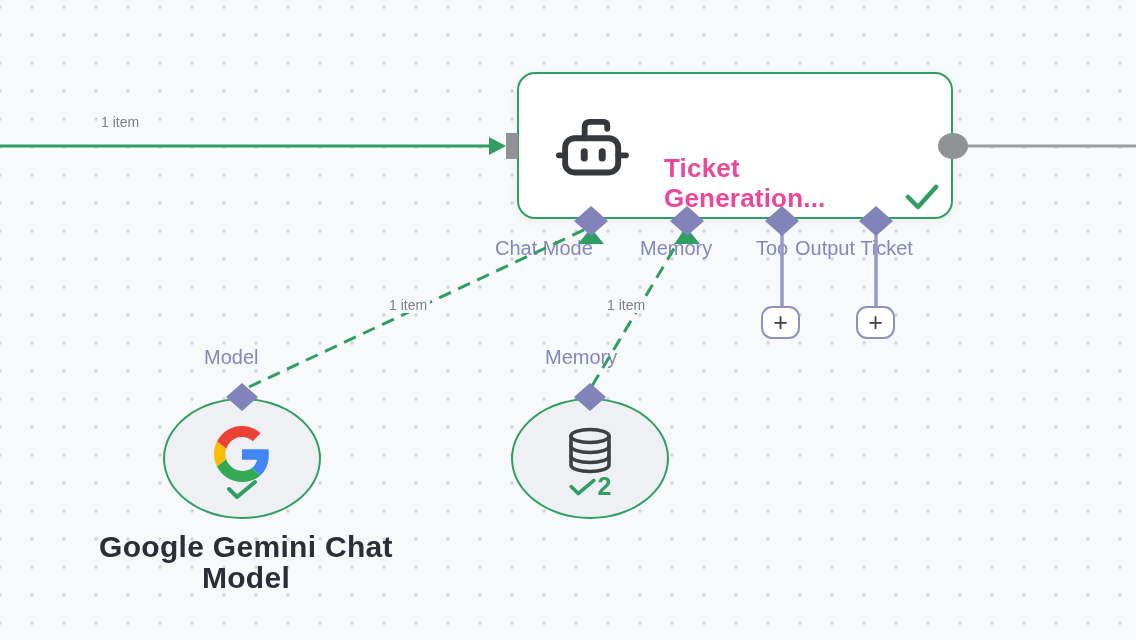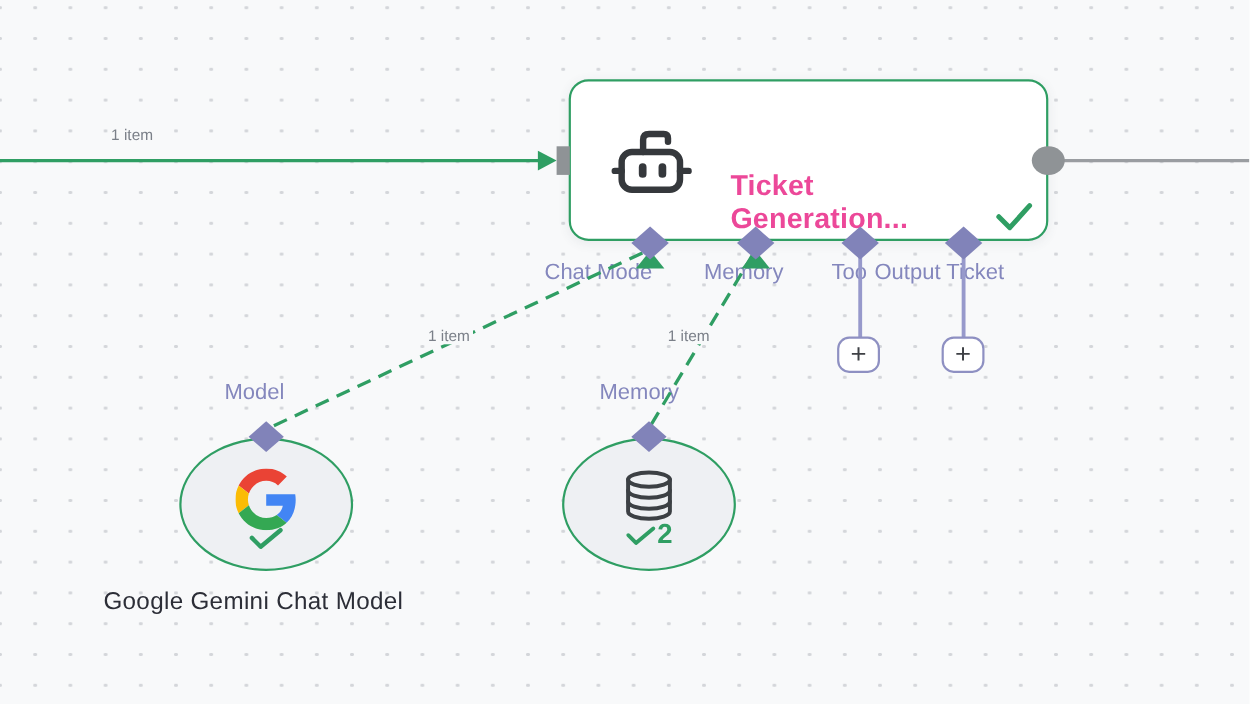--- a/index.html
+++ b/index.html
@@ -99,22 +99,22 @@
   .sub-port-label {
     position: absolute; font-size: 20px; color: #8487bd;
     white-space: nowrap; z-index: 4;
   }
   .sub-port-label.model-port { left: 204px; top: 346px; }
   .sub-port-label.mem-port   { left: 545px; top: 346px; }
 
   
   .sub-name {
     position: absolute;
-    font-size: 22px; font-weight: normal; color: #2c2e37;
-    line-height: 31px; letter-spacing: 0.3px;
+    font-size: 30px; font-weight: bold; color: #2c2e37;
+    text-align: center; line-height: 31px; letter-spacing: 0.3px;
     z-index: 3;
   }
   .sub-name.gemini-name { left: 94px; top: 531px; width: 304px; }
   .sub-name.memory-name { left: 478px; top: 531px; width: 236px; white-space: nowrap; }
 </style>
 </head>
 <body>
 
 <div class="canvas">
 

